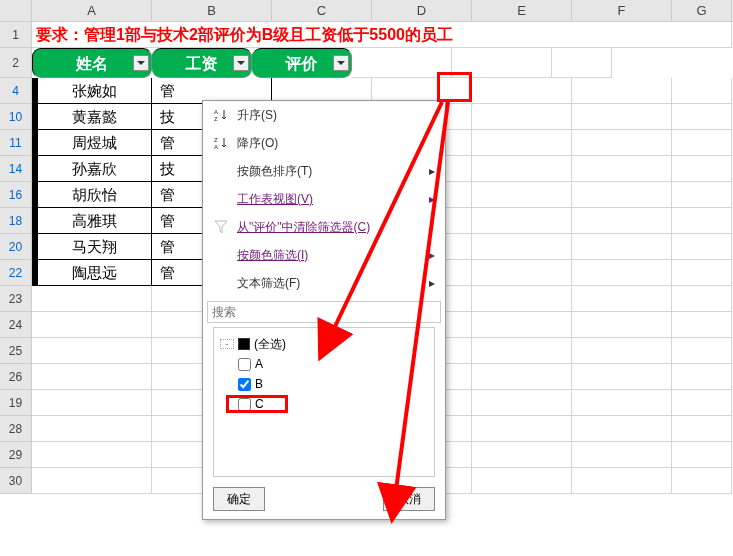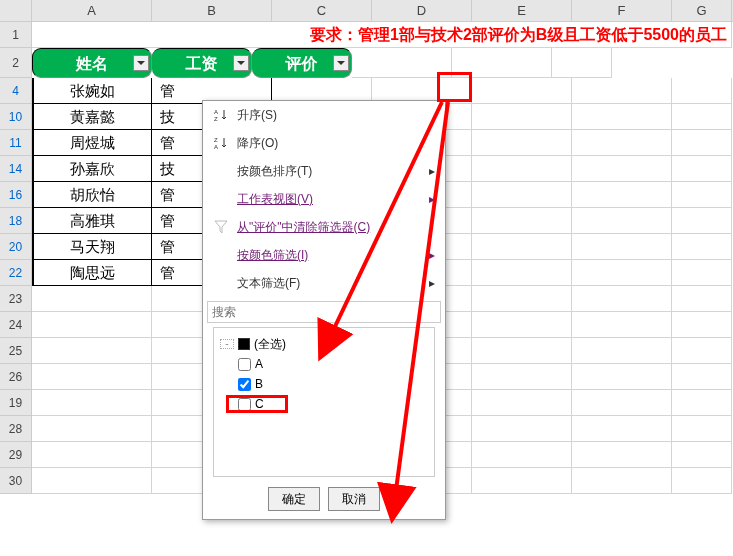--- a/index.html
+++ b/index.html
@@ -59,21 +59,20 @@
     line-height: 26px;
     padding: 0 4px;
     overflow: hidden;
     white-space: nowrap;
   }
   .req {
     color: #ff0000;
     font-weight: bold;
     font-size: 16px;
     padding-left: 4px;
-    text-align: right;
   }
   .hdr {
     background: #00b050;
     color: #fff;
     font-weight: bold;
     text-align: center;
     font-size: 16px;
     position: relative;
     border-right: 1px solid #888;
     border-bottom: 1px solid #888;
@@ -92,21 +91,21 @@
     justify-content: center;
   }
   .hdr .filter-btn svg { width: 10px; height: 10px; }
   .data-cell {
     text-align: center;
     border: 1px solid #000;
     border-top: none;
     border-left: none;
     font-size: 15px;
   }
-  .data-row .cA { border-left: 2px solid #000000; }
+  .data-row .cA { border-left: 6px solid #000000; }
   .header-row .cA { border-left: 1px solid #000; }
   .header-row .hdr { border-top: 1px solid #000; border-radius: 9px; }
   
   .red-box {
     position: absolute;
     border: 3px solid #ff0000;
     pointer-events: none;
   }
   .arrow-svg {
     position: absolute;
@@ -159,21 +158,21 @@
     display: flex;
     align-items: center;
     height: 20px;
     gap: 4px;
     font-size: 12px;
   }
   .tree-indent { width: 14px; text-align: center; color: #888; border:1px dotted #aaa; height:10px; line-height:8px; font-size:10px;}
   .tree-item input[type=checkbox] { margin: 0; }
   .btn-row {
     display: flex;
-    justify-content: center;
+    justify-content: space-between;
     gap: 8px;
     padding: 6px 10px 0 10px;
   }
   .btn {
     min-width: 52px;
     height: 24px;
     border: 1px solid #888;
     background: #f0f0f0;
     font-size: 12px;
     line-height: 22px;

